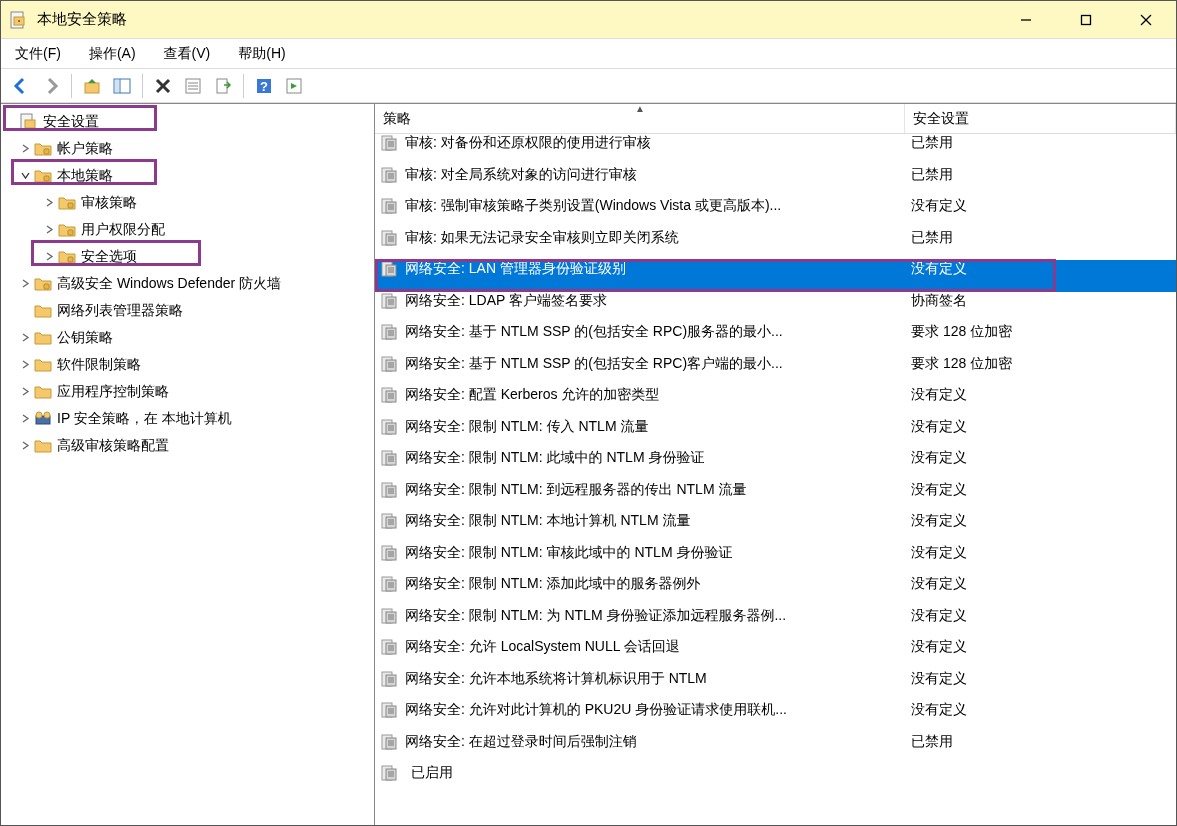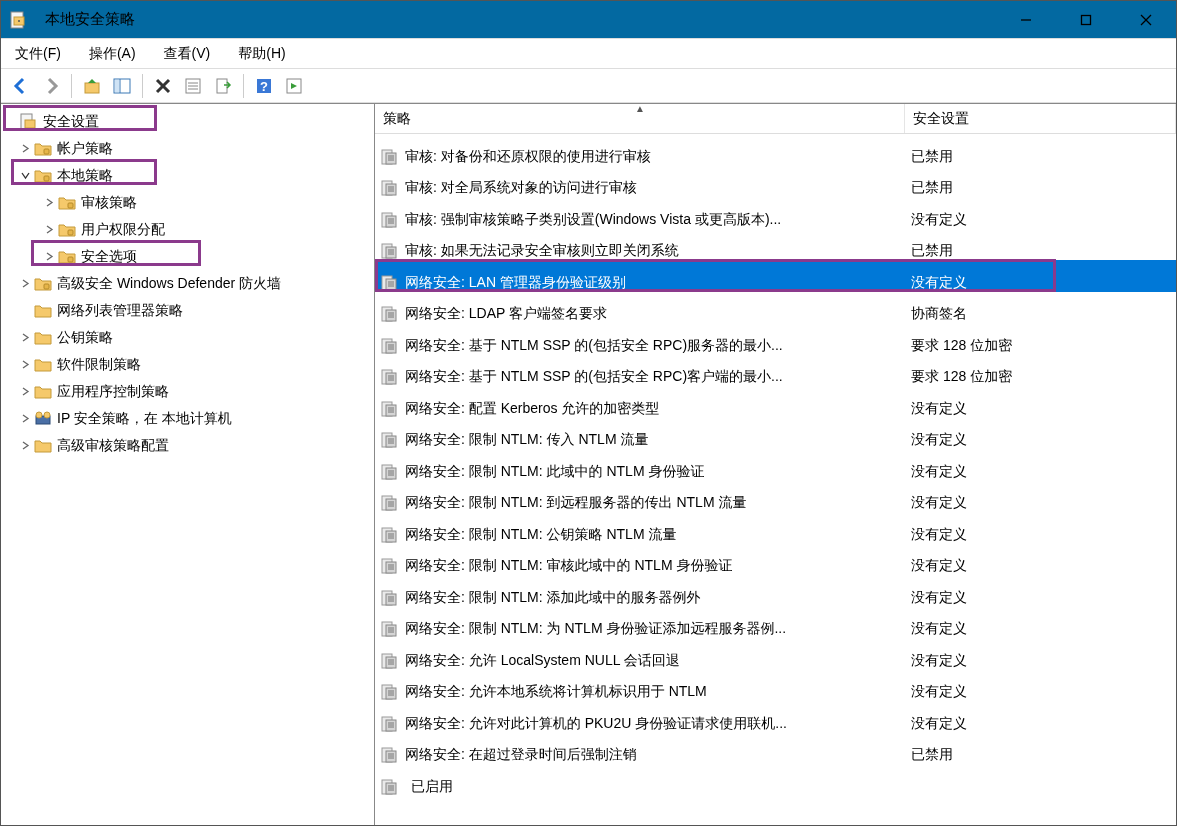--- a/index.html
+++ b/index.html
@@ -1,20 +1,20 @@
 <!DOCTYPE html>
 <html><head>
 <meta charset="utf-8">
 <style>
 * { box-sizing: border-box; margin: 0; padding: 0; }
 body { font-family: "Microsoft YaHei", "Segoe UI", sans-serif; font-size: 14px; background: #fff; overflow: hidden; }
 .window { width: 1177px; height: 826px; display: flex; flex-direction: column; border: 1px solid #555; }
 
 
-.titlebar { height: 38px; background: #0369a1; display: flex; align-items: center; padding-left: 8px; border-bottom: 1px solid #ddd; gap: 8px; }
+.titlebar { height: 38px; background: #fef9c3; display: flex; align-items: center; padding-left: 8px; border-bottom: 1px solid #ddd; }
 .titlebar .app-icon { width: 20px; height: 20px; margin-right: 8px; display: inline-flex; align-items: center; justify-content: center; }
 .titlebar .title { flex: 1; font-size: 15px; }
 .titlebar .win-controls { display: flex; }
 .titlebar .win-btn { width: 60px; height: 38px; display: flex; align-items: center; justify-content: center; cursor: pointer; }
 
 
 .menubar { height: 30px; display: flex; align-items: center; padding: 0 8px; border-bottom: 1px solid #ddd; gap: 16px; }
 .menubar .menu-item { padding: 20px 6px; cursor: pointer; }
 
 
@@ -41,21 +41,21 @@
 
 
 .list-header { display: flex; height: 30px; border-bottom: 1px solid #ddd; background: #fff; position: relative; }
 .list-header .col { padding: 4px 8px; border-right: 1px solid #e5e5e5; display: flex; align-items: center; cursor: pointer; }
 .col-policy { width: 530px; }
 .col-setting { flex: 1; }
 .sort-indicator { position: absolute; left: 260px; top: -1px; font-size: 10px; color: #555; }
 
 
 .list-body { flex: 1; overflow-y: scroll; overflow-x: hidden; position: relative; }
-.list-row { display: flex; height: 31.5px; align-items: flex-end; cursor: pointer; }
+.list-row { display: flex; height: 31.5px; align-items: flex-start; cursor: pointer; }
 .list-row.selected { background: #0078d7; color: #fff; }
 .list-row .row-icon { width: 24px; margin-left: 4px; display: inline-flex; align-items: center; justify-content: center; }
 .list-row .cell-policy { width: 500px; padding-left: 2px; overflow: hidden; text-overflow: ellipsis; white-space: nowrap; }
 .list-row .cell-setting { flex: 1; padding-left: 8px; overflow: hidden; text-overflow: ellipsis; white-space: nowrap; }
 
 
 .row-hl { position: absolute; border: 3px solid #8B3A8C; pointer-events: none; height: 33px; left: 0; right: 120px; }
 
 
 .list-body::-webkit-scrollbar { width: 18px; }
@@ -495,21 +495,21 @@
           <div class="list-row">
             <span class="row-icon">
               <svg width="20" height="18" viewBox="0 0 20 18">
                 <rect x="1" y="2" width="10" height="14" fill="#eaeaea" stroke="#999"></rect>
                 <rect x="5" y="5" width="10" height="11" fill="#d5d5d5" stroke="#888"></rect>
                 <line x1="7" y1="8" x2="13" y2="8" stroke="#777"></line>
                 <line x1="7" y1="10" x2="13" y2="10" stroke="#777"></line>
                 <line x1="7" y1="12" x2="13" y2="12" stroke="#777"></line>
               </svg>
             </span>
-            <span class="cell-policy">网络安全: 限制 NTLM: 公钥策略 NTLM 流量</span>
+            <span class="cell-policy">网络安全: 限制 NTLM: 本地计算机 NTLM 流量</span>
             <span class="cell-setting">没有定义</span>
           </div>
           <div class="list-row">
             <span class="row-icon">
               <svg width="20" height="18" viewBox="0 0 20 18">
                 <rect x="1" y="2" width="10" height="14" fill="#eaeaea" stroke="#999"></rect>
                 <rect x="5" y="5" width="10" height="11" fill="#d5d5d5" stroke="#888"></rect>
                 <line x1="7" y1="8" x2="13" y2="8" stroke="#777"></line>
                 <line x1="7" y1="10" x2="13" y2="10" stroke="#777"></line>
                 <line x1="7" y1="12" x2="13" y2="12" stroke="#777"></line>

